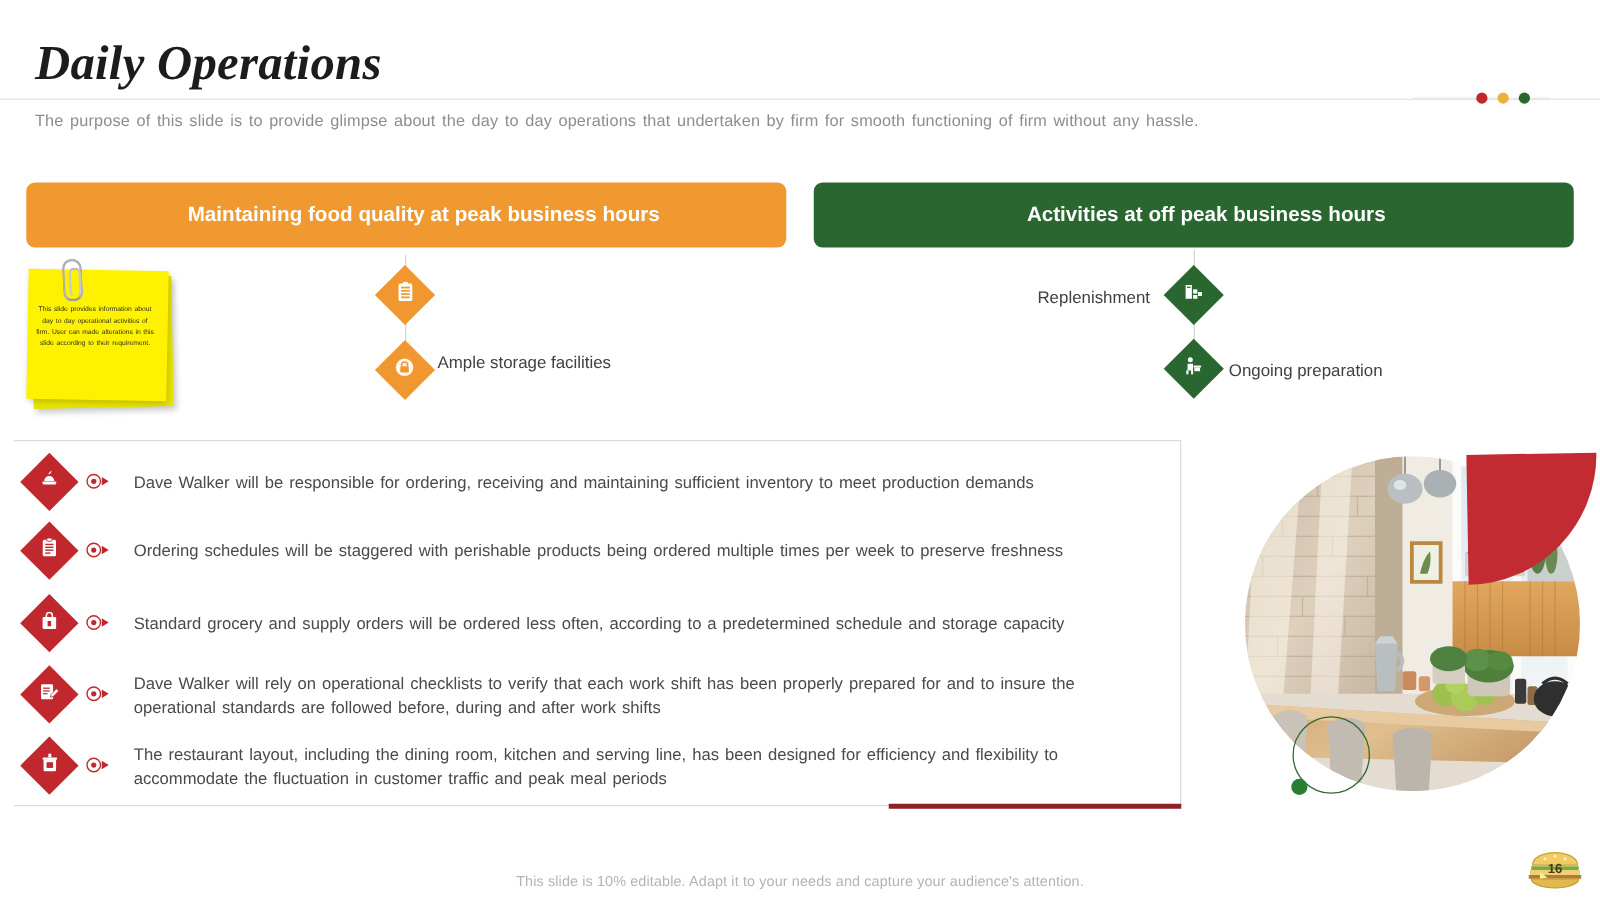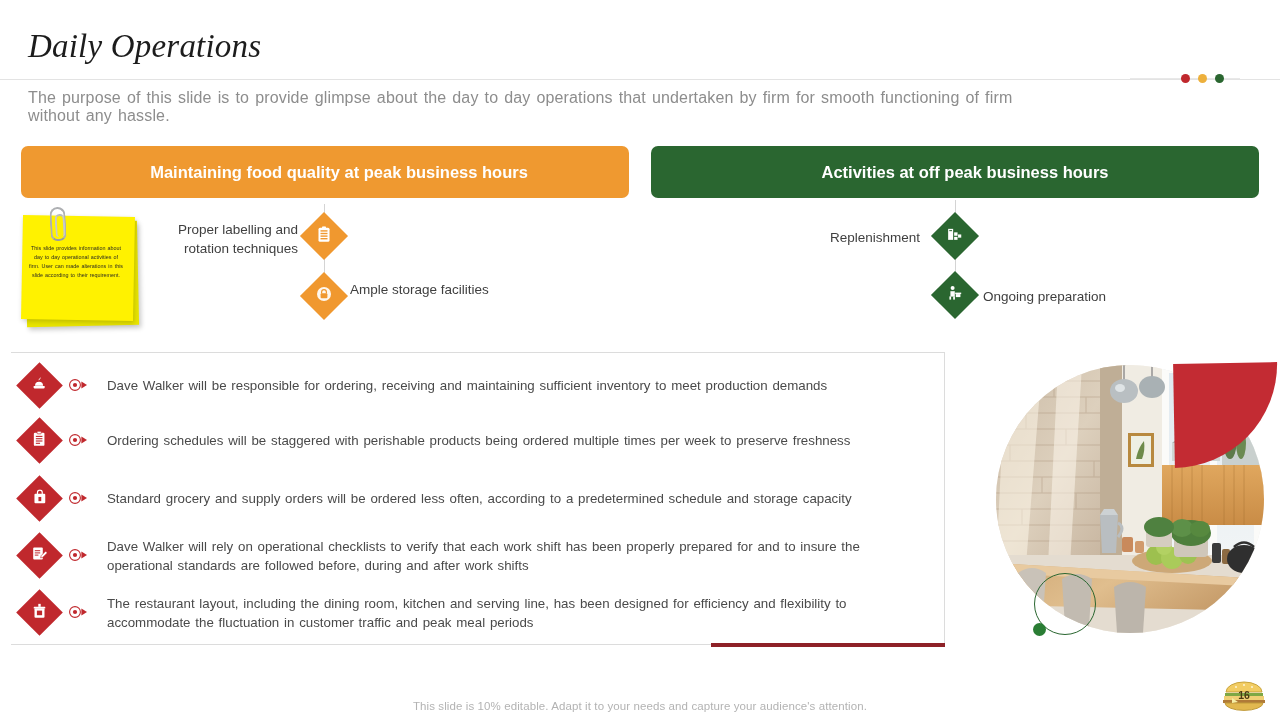--- a/index.html
+++ b/index.html
@@ -8,31 +8,31 @@
     background: #ffffff;
     font-family: "Liberation Sans", sans-serif;
     overflow: hidden;
   }
   .slide { position: relative; width: 1280px; height: 720px; background: #fff; }
 
   
   .slide-title {
     position: absolute; left: 28px; top: 28px;
     font-family: "Liberation Serif", serif;
-    font-style: italic; font-weight: 400;
-    font-size: 33px; color: #1c1c1c;
+    font-style: italic; font-weight: 700;
+    font-size: 39px; color: #1c1c1c;
     letter-spacing: .2px;
   }
   .header-rule {
     position: absolute; left: 0; top: 79px; width: 1280px; height: 1px;
     background: #e3e3e3;
   }
   .slide-subtitle {
     position: absolute; left: 28px; top: 89px; width: 1000px;
-    font-size: 16px; color: #8d8d8d; letter-spacing: .15px;
+    font-size: 13px; color: #8d8d8d; letter-spacing: .15px;
     word-spacing: 1.4px;
   }
   .dots { position: absolute; right: 56px; top: 74px; display: flex; gap: 8px; align-items: center; }
   .dots .dot { width: 9px; height: 9px; border-radius: 50%; }
   .dots-rule {
     position: absolute; right: 40px; top: 78px; width: 110px; height: 1px;
     background: #e8e8e8;
   }
 
   
@@ -166,21 +166,20 @@
 
   <div class="sticky-wrap">
     <div class="sticky-back"></div>
     <div class="sticky-front"></div>
     <div class="clip"></div>
     <div class="sticky-text">This slide provides information about day to day operational activities of firm. User can made alterations in this slide according to their requirement.</div>
   </div>
 
   <div class="conn-line" style="left:324px; top:204px; height:104px;"></div>
 
-  <div class="side-label r" style="left:150px; top:220px; width:148px;">Proper labelling and rotation techniques</div>
   <div class="diamond orange" style="left:307px; top:219px;">
     <span class="glyph">
       <svg width="15" height="17" viewBox="0 0 15 17" aria-hidden="true">
         <rect x="2" y="1.5" width="11" height="14" rx="1.5" fill="#fff"></rect>
         <rect x="4" y="4" width="7" height="1.4" fill="#f0982f"></rect>
         <rect x="4" y="6.6" width="7" height="1.4" fill="#f0982f"></rect>
         <rect x="4" y="9.2" width="7" height="1.4" fill="#f0982f"></rect>
         <rect x="4" y="11.8" width="7" height="1.4" fill="#f0982f"></rect>
         <rect x="5.5" y="0" width="4" height="2.4" rx="1" fill="#fff"></rect>
       </svg>

